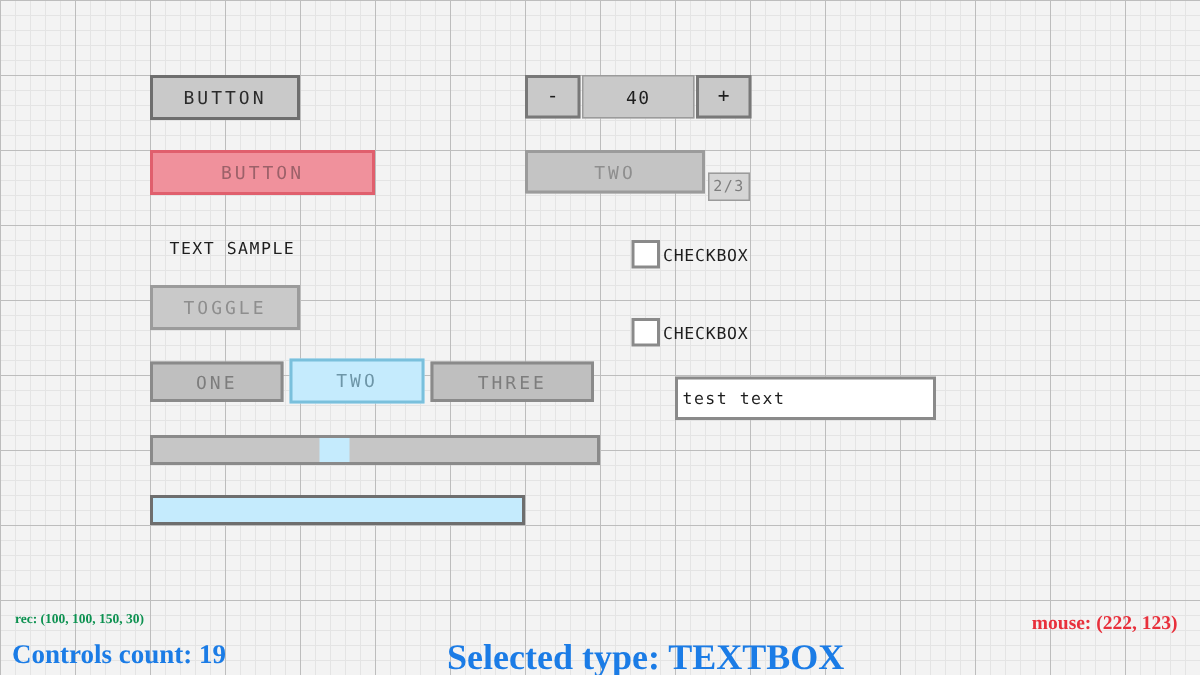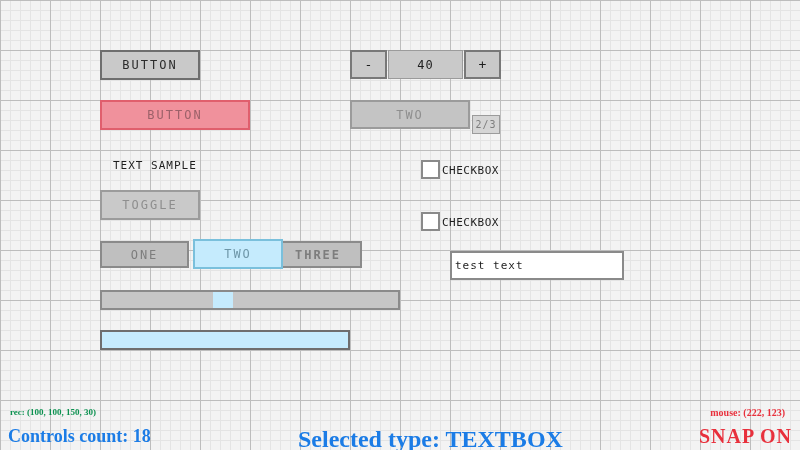--- a/index.html
+++ b/index.html
@@ -51,21 +51,21 @@
 
   .tab {
     background: #bfbfbf; border: 2px solid #8a8a8a; color: #7d7d7d;
     height: 27px; top: 241px;
   }
   .tab-one   { left: 100px; width: 89px; }
   .tab-two   {
     left: 193px; top: 239px; width: 90px; height: 30px;
     background: #c5ebfd; border: 2px solid #7ac0dc; color: #6e96a8; z-index: 2;
   }
-  .tab-three { left: 274px; width: 88px; font-weight: bold; }
+  .tab-three { left: 287px; width: 109px; }
 
   .slider-track {
     left: 100px; top: 290px; width: 300px; height: 20px;
     background: #c6c6c6; border: 2px solid #8a8a8a;
   }
   .slider-handle {
     position: absolute; left: 111px; top: 0; width: 20px; height: 100%;
     background: #c5ebfd;
   }
 
@@ -119,21 +119,21 @@
     padding: 0 12px 0 3px; outline: none;
   }
 
   .status {
     position: absolute; font-weight: bold; white-space: nowrap;
     font-family: Liberation Serif, serif;
   }
   .status-rec   { left: 10px;  top: 407px; font-size: 9px;  color: #0c9150; }
   .status-count { left: 8px;   top: 426px; font-size: 18px; color: #1b7ce6; }
   .status-type  { left: 298px; top: 426px; font-size: 24px; color: #1b7ce6; }
-  .status-mouse { right: 15px; top: 407px; font-size: 10px;  color: #e8303c; }
+  .status-mouse { right: 15px; top: 407px; font-size: 13px;  color: #e8303c; }
   .status-snap  { right: 8px;  top: 425px; font-size: 20px; letter-spacing: 1px; color: #e8303c; }
 </style>
 </head>
 <body>
 
 <div class="canvas">
 
   <div class="ctl btn-normal">BUTTON</div>
 
   <div class="ctl btn-highlight">BUTTON</div>
@@ -161,18 +161,17 @@
 
   <div class="ctl checkbox-box cb1"></div>
   <div class="ctl checkbox-label cbl1">CHECKBOX</div>
 
   <div class="ctl checkbox-box cb2"></div>
   <div class="ctl checkbox-label cbl2">CHECKBOX</div>
 
   <input class="textbox" type="text" value="test text" style="">
 
   <div class="status status-rec">rec: (100, 100, 150, 30)</div>
-  <div class="status status-count">Controls count: 18</div>
+  <div class="status status-count">Controls count: 19</div>
   <div class="status status-type">Selected type: TEXTBOX</div>
   <div class="status status-mouse">mouse: (222, 123)</div>
-  <div class="status status-snap">SNAP ON</div>
 
 </div>
 
 </body></html>

